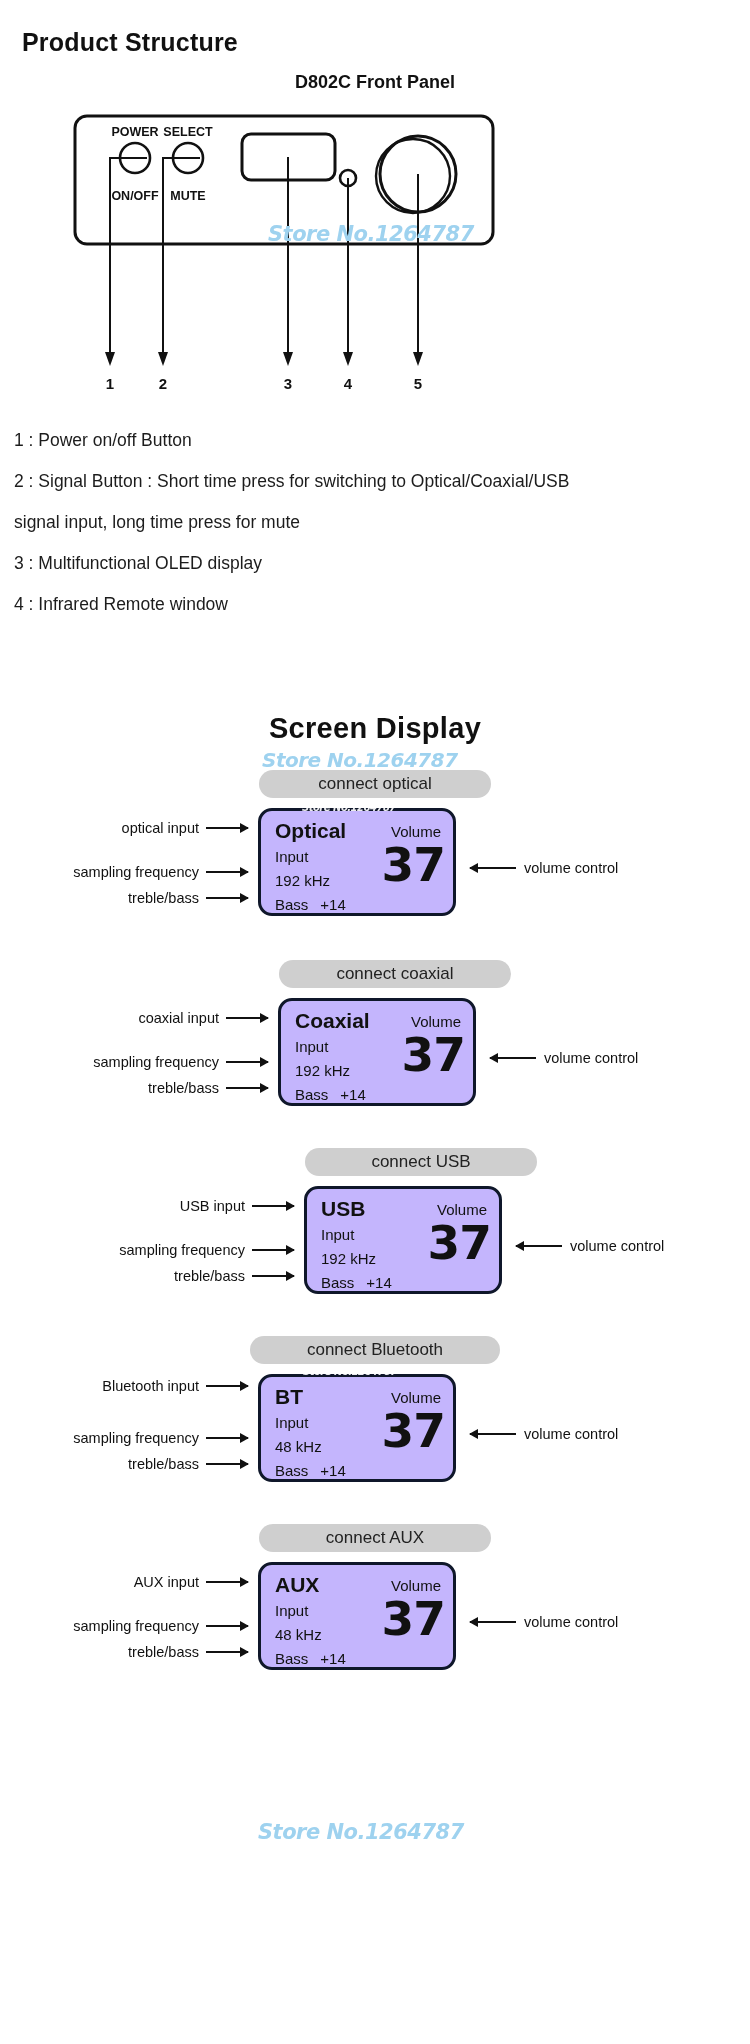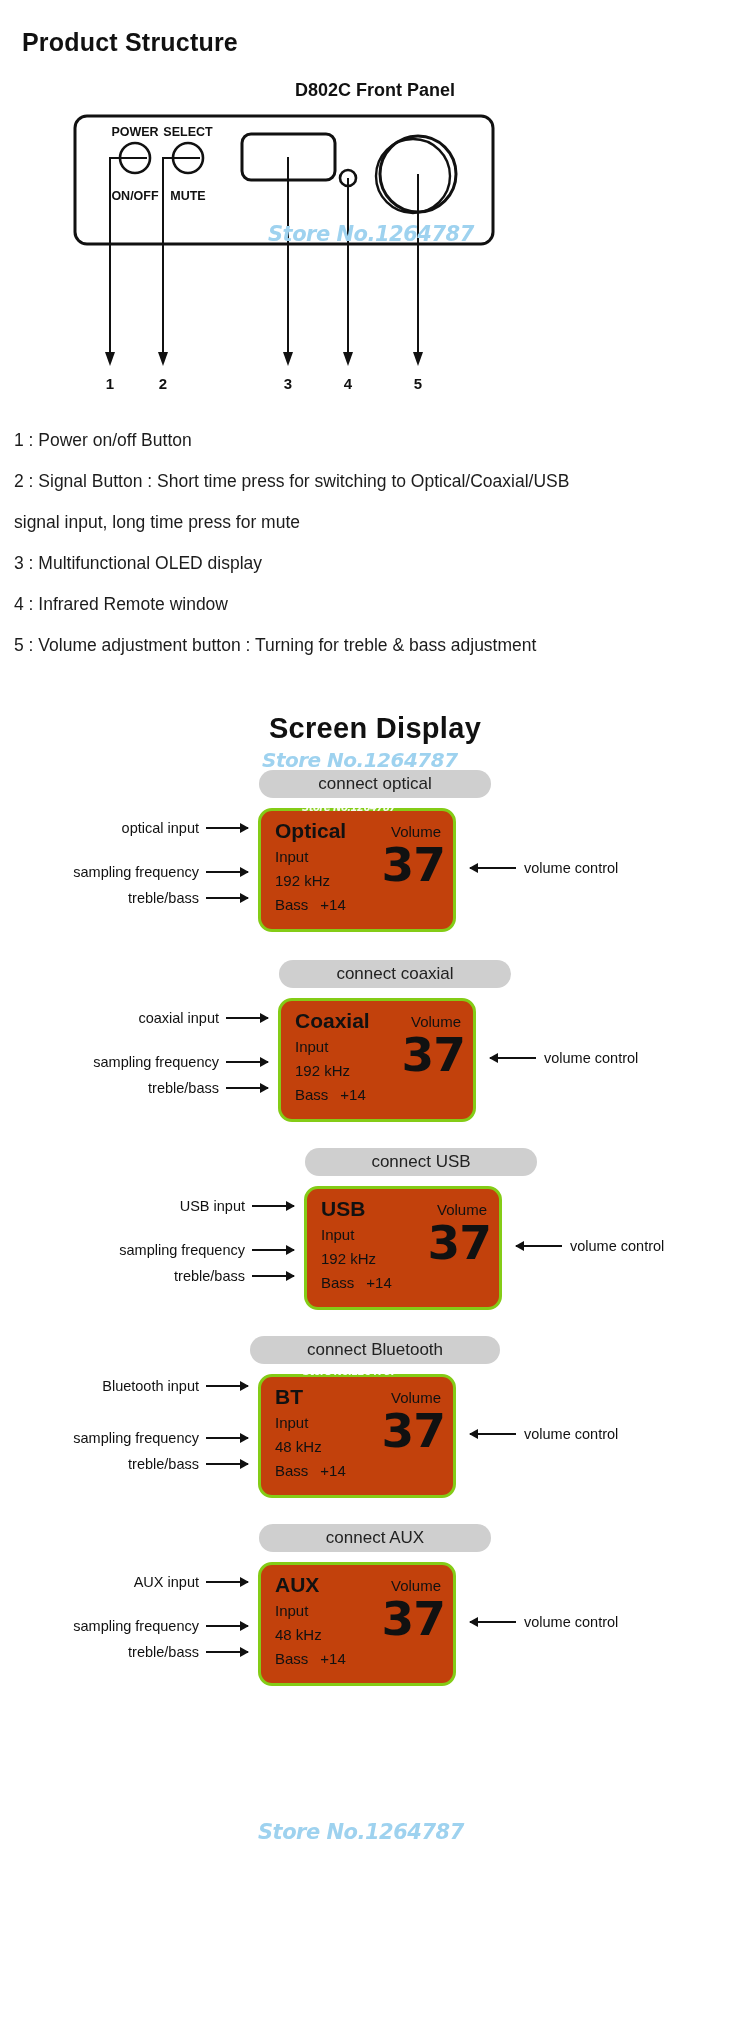--- a/index.html
+++ b/index.html
@@ -10,21 +10,21 @@
   }
   .page{position:relative;width:750px;min-height:2044px;}
 
   
   .h-product{
     position:absolute;left:22px;top:28px;
     font-size:25px;font-weight:bold;letter-spacing:.2px;color:#111;
   }
   .h-panel{
     position:absolute;left:0;top:72px;width:750px;text-align:center;
-    font-size:18px;font-weight:bold;color:#111;margin-top:8px;
+    font-size:18px;font-weight:bold;color:#111;
   }
   .h-screen{
     position:absolute;left:0;top:712px;width:750px;text-align:center;
     font-size:29px;font-weight:bold;color:#111;letter-spacing:.3px;
   }
 
   
   .wm{
     position:absolute;color:#9ed2ef;font-weight:bold;font-style:italic;
     font-family:"DejaVu Sans",sans-serif;white-space:nowrap;
@@ -51,22 +51,22 @@
   .pill{
     margin:0 auto;width:232px;height:28px;border-radius:14px;
     background:#cfcfcf;color:#222;font-size:17px;
     display:flex;align-items:center;justify-content:center;
   }
   .pill.wide{width:250px;}
 
   .row{position:relative;width:750px;margin-top:10px;height:116px;}
 
   .screen{
-    position:absolute;left:258px;top:0;width:198px;height:124px;
-    border:3px solid #84cc16;border-radius:14px;background:#c2410c;
+    position:absolute;left:258px;top:0;width:198px;height:108px;
+    border:3px solid #0f172a;border-radius:14px;background:#c4b5fd;
     box-sizing:border-box;
   }
   .sc-in{position:relative;width:100%;height:100%;}
   .sc-src{
     position:absolute;left:14px;top:8px;font-size:21px;font-weight:bold;color:#111;
   }
   .sc-vol-label{position:absolute;right:12px;top:12px;font-size:15px;color:#111;}
   .sc-input{position:absolute;left:14px;top:37px;font-size:15px;color:#111;}
   .sc-freq{position:absolute;left:14px;top:61px;font-size:15px;color:#111;}
   .sc-bass{position:absolute;left:14px;top:85px;font-size:15px;color:#111;}
@@ -169,21 +169,20 @@
   </div>
 
   <div class="wm wm-1">Store No.1264787</div>
 
   <div class="desc">
     <div class="line">1 : Power on/off Button</div>
     <div class="line">2 : Signal Button : Short time press for switching to Optical/Coaxial/USB</div>
     <div class="line">signal input, long time press for mute</div>
     <div class="line">3 : Multifunctional OLED display</div>
     <div class="line">4 : Infrared Remote window</div>
-    <div class="line">5 : Volume adjustment button : Turning for treble &amp; bass adjustment</div>
   </div>
 
   <div class="h-screen">Screen Display</div>
   <div class="wm wm-2">Store No.1264787</div>
 
   <div class="blocks">
 
     <div class="block" style="height:190px;">
       <div class="pill">connect optical</div>
       <div class="row">

